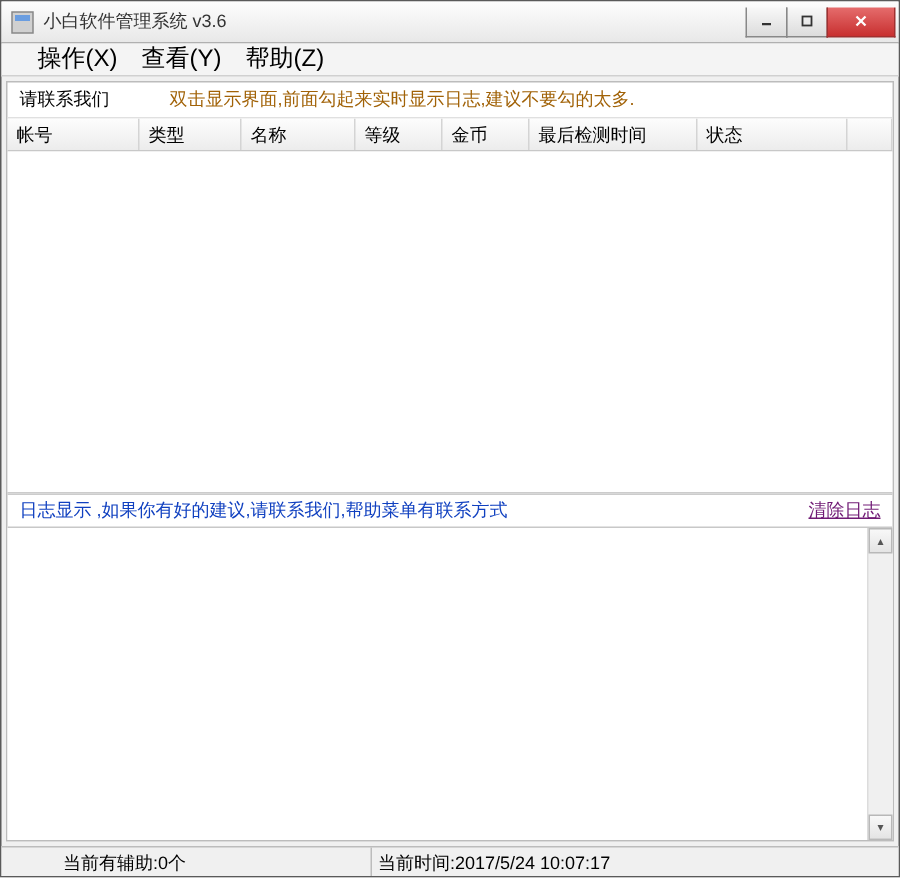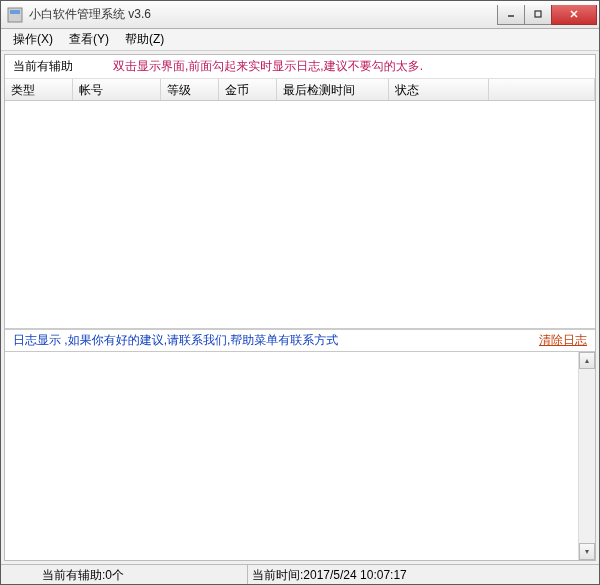--- a/index.html
+++ b/index.html
@@ -4,33 +4,33 @@
 <style>
 * { margin: 0; padding: 0; box-sizing: border-box; font-family: "Microsoft YaHei", "SimSun", Arial, sans-serif; }
 body { background: #fff; overflow: hidden; }
 .window { width: 600px; height: 585px; border: 1px solid #5a5a5a; display: flex; flex-direction: column; background: #f0f0f0; box-shadow: 0 0 8px rgba(0,0,0,0.3); }
 .titlebar { height: 28px; background: linear-gradient(#fdfdfd, #e8e8e8); display: flex; align-items: center; padding-left: 6px; border-bottom: 1px solid #b0b0b0; }
 .titlebar .icon { width: 16px; height: 16px; margin-right: 6px; }
 .titlebar .title { font-size: 12px; color: #333; flex: 1; }
 .win-btns { display: flex; height: 20px; margin-right: 2px; }
 .win-btn { width: 28px; height: 20px; display: flex; align-items: center; justify-content: center; border: 1px solid #888; border-top: none; background: linear-gradient(#f8f8f8,#dcdcdc); margin-left: -1px; font-size: 10px; cursor: default; }
 .win-btn.close { background: linear-gradient(#e56c6c,#c83030); color: #fff; width: 46px; border-color: #a03030; }
-.menubar { height: 22px; background: #f4f4f4; display: flex; align-items: center; padding-left: 4px; font-size: 12px; border-bottom: 1px solid #d0d0d0; }
+.menubar { height: 22px; background: #f4f4f4; display: flex; align-items: center; padding-left: 16px; font-size: 16px; border-bottom: 1px solid #d0d0d0; }
 .menu-item { padding: 2px 8px; cursor: default; }
 .client { flex: 1; display: flex; flex-direction: column; background: #fff; margin: 3px; border: 1px solid #bcbcbc; }
 .header-row { height: 24px; display: flex; align-items: center; font-size: 12px; padding: 0 8px; border-bottom: 1px solid #e0e0e0; gap: 40px; }
-.header-row .hint { color: #be185d; }
+.header-row .hint { color: #a16207; }
 .table-wrap { height: 250px; border-bottom: 1px solid #ccc; position: relative; overflow: hidden; }
 .table-head { height: 22px; background: linear-gradient(#fdfdfd,#ececec); display: flex; font-size: 12px; border-bottom: 1px solid #c8c8c8; }
 .th { border-right: 1px solid #d4d4d4; padding: 3px 6px; white-space: nowrap; overflow: hidden; }
 .table-body { height: calc(100% - 22px); background: #fff; }
 .log-header { height: 22px; display: flex; align-items: center; font-size: 12px; padding: 0 8px; border-top: 1px solid #ccc; }
 .log-header .lbl { color: #1040c0; text-align: center; }
 .log-header .spacer { flex: 1; }
-.log-header .clear { color: #c2410c; text-decoration: underline; cursor: pointer; }
+.log-header .clear { color: #701a75; text-decoration: underline; cursor: pointer; }
 .log-body { flex: 1; position: relative; border-top: 1px solid #c8c8c8; background: #fff; }
 .scrollbar-v { position: absolute; right: 0; top: 0; width: 17px; height: 100%; background: #f0f0f0; border-left: 1px solid #dcdcdc; }
 .sb-btn { height: 17px; background: linear-gradient(#f8f8f8,#e4e4e4); border: 1px solid #b8b8b8; display: flex; align-items: center; justify-content: center; font-size: 8px; color: #555; }
 .sb-btn.bottom { position: absolute; bottom: 0; left: 0; right: 0; }
 .statusbar { height: 20px; background: #f0f0f0; border-top: 1px solid #bcbcbc; display: flex; font-size: 12px; }
 .status-cell { border-right: 1px solid #bcbcbc; padding: 2px 4px; }
 .status-cell:first-child { width: 210px; margin-left: 37px; }
 .status-cell:nth-child(2) { width: 180px; }
 .status-cell:last-child { flex: 1; border-right: none; }
 </style>
@@ -67,28 +67,29 @@
 
   <div class="menubar">
     <div class="menu-item">操作(X)</div>
     <div class="menu-item">查看(Y)</div>
     <div class="menu-item">帮助(Z)</div>
   </div>
 
   <div class="client">
 
     <div class="header-row">
-      <span>当前有辅助</span>
+      <span>请联系我们</span>
       <span class="hint">双击显示界面,前面勾起来实时显示日志,建议不要勾的太多.</span>
     </div>
 
     <div class="table-wrap">
       <div class="table-head">
+        <div class="th" style="width:88px">帐号</div>
         <div class="th" style="width:68px">类型</div>
-        <div class="th" style="width:88px">帐号</div>
+        <div class="th" style="width:76px">名称</div>
         <div class="th" style="width:58px">等级</div>
         <div class="th" style="width:58px">金币</div>
         <div class="th" style="width:112px">最后检测时间</div>
         <div class="th" style="width:100px">状态</div>
         <div class="th" style="flex:1"></div>
       </div>
       <div class="table-body"></div>
     </div>
 
     <div class="log-header">

